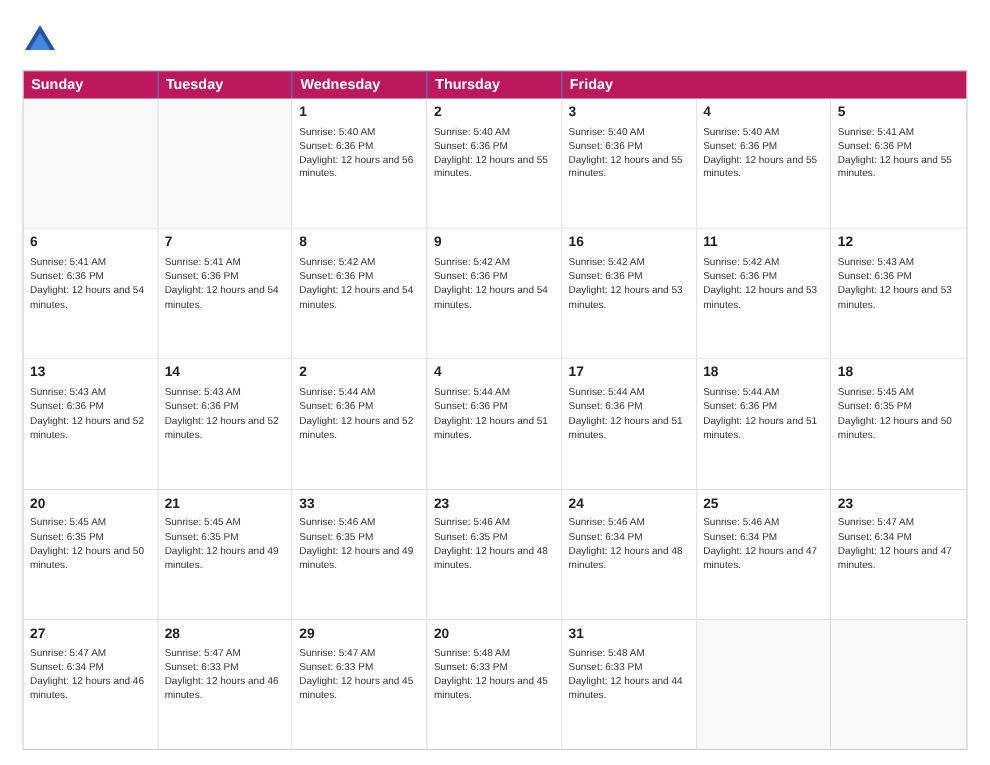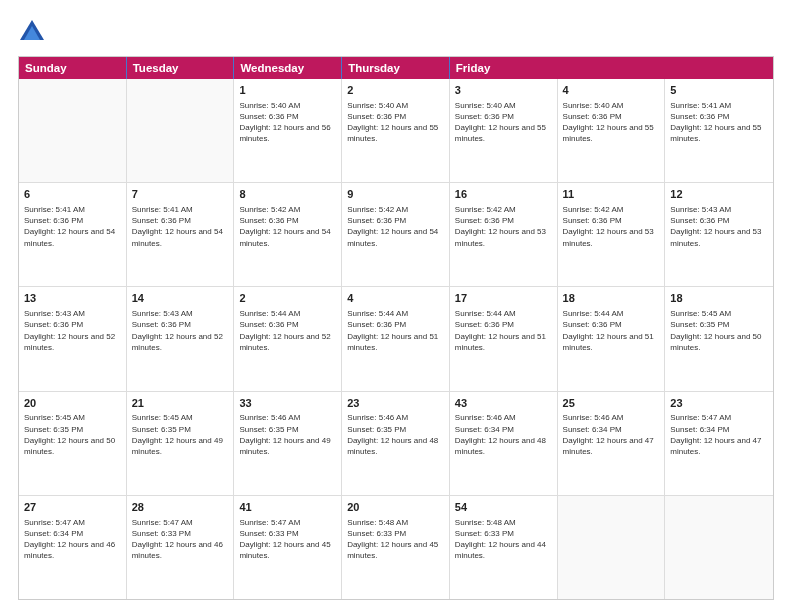--- a/index.html
+++ b/index.html
@@ -288,21 +288,21 @@
 Sunset: 6:35 PM
 Daylight: 12 hours and 49 minutes.</div>
           </div>
           <div class="cal-cell">
             <span class="day-num">23</span>
             <div class="cell-info" style="white-space: pre-line;">Sunrise: 5:46 AM
 Sunset: 6:35 PM
 Daylight: 12 hours and 48 minutes.</div>
           </div>
           <div class="cal-cell">
-            <span class="day-num">43</span>
+            <span class="day-num">24</span>
             <div class="cell-info" style="white-space: pre-line;">Sunrise: 5:46 AM
 Sunset: 6:34 PM
 Daylight: 12 hours and 48 minutes.</div>
           </div>
           <div class="cal-cell">
             <span class="day-num">25</span>
             <div class="cell-info" style="white-space: pre-line;">Sunrise: 5:46 AM
 Sunset: 6:34 PM
 Daylight: 12 hours and 47 minutes.</div>
           </div>
@@ -320,33 +320,33 @@
 Sunset: 6:34 PM
 Daylight: 12 hours and 46 minutes.</div>
           </div>
           <div class="cal-cell">
             <span class="day-num">28</span>
             <div class="cell-info" style="white-space: pre-line;">Sunrise: 5:47 AM
 Sunset: 6:33 PM
 Daylight: 12 hours and 46 minutes.</div>
           </div>
           <div class="cal-cell">
-            <span class="day-num">41</span>
+            <span class="day-num">29</span>
             <div class="cell-info" style="white-space: pre-line;">Sunrise: 5:47 AM
 Sunset: 6:33 PM
 Daylight: 12 hours and 45 minutes.</div>
           </div>
           <div class="cal-cell">
             <span class="day-num">20</span>
             <div class="cell-info" style="white-space: pre-line;">Sunrise: 5:48 AM
 Sunset: 6:33 PM
 Daylight: 12 hours and 45 minutes.</div>
           </div>
           <div class="cal-cell">
-            <span class="day-num">54</span>
+            <span class="day-num">31</span>
             <div class="cell-info" style="white-space: pre-line;">Sunrise: 5:48 AM
 Sunset: 6:33 PM
 Daylight: 12 hours and 44 minutes.</div>
           </div>
           <div class="cal-cell empty"></div>
           <div class="cal-cell empty"></div>
         </div>
       </div>
   </div>
 </div>

